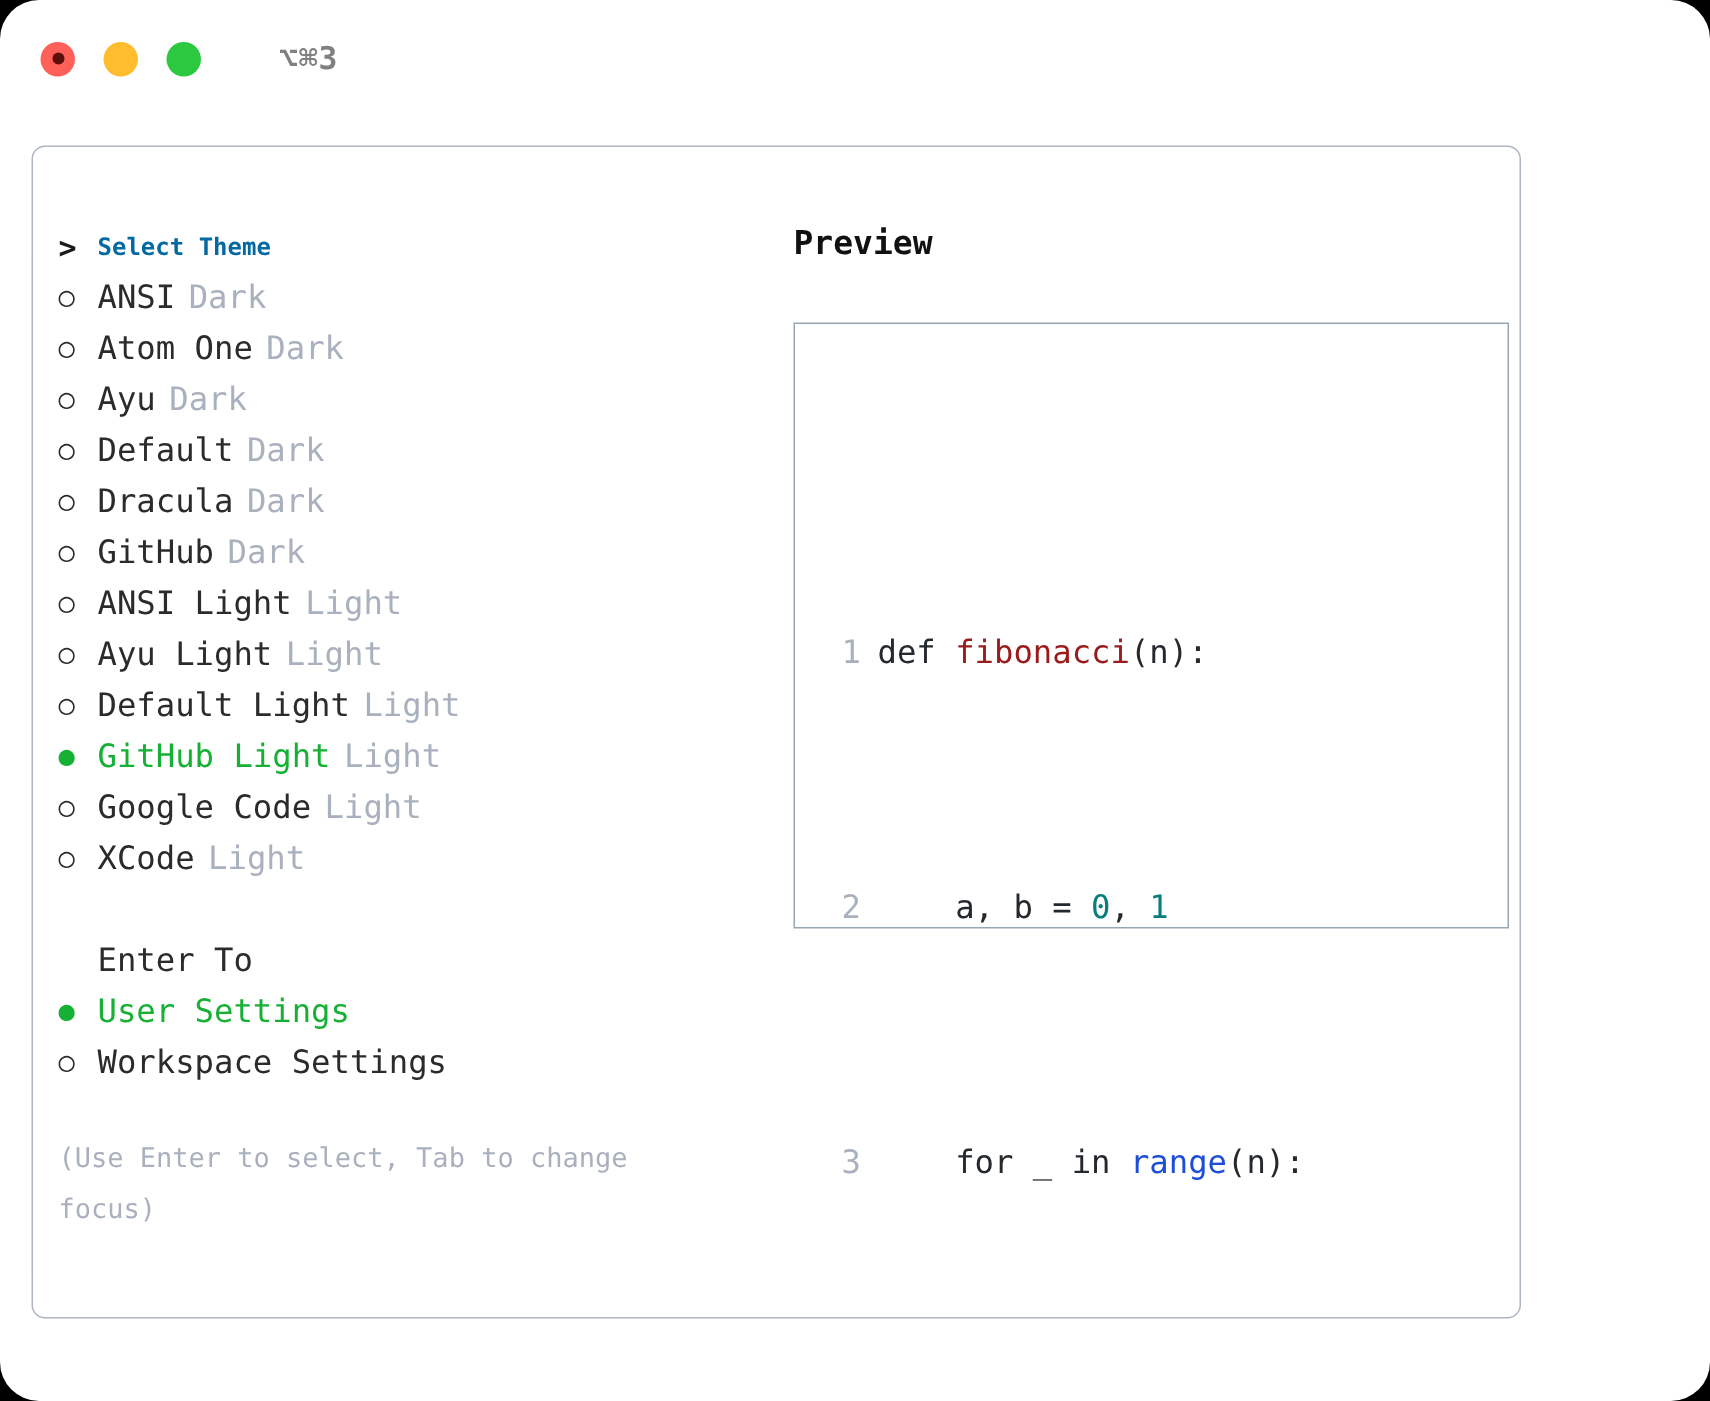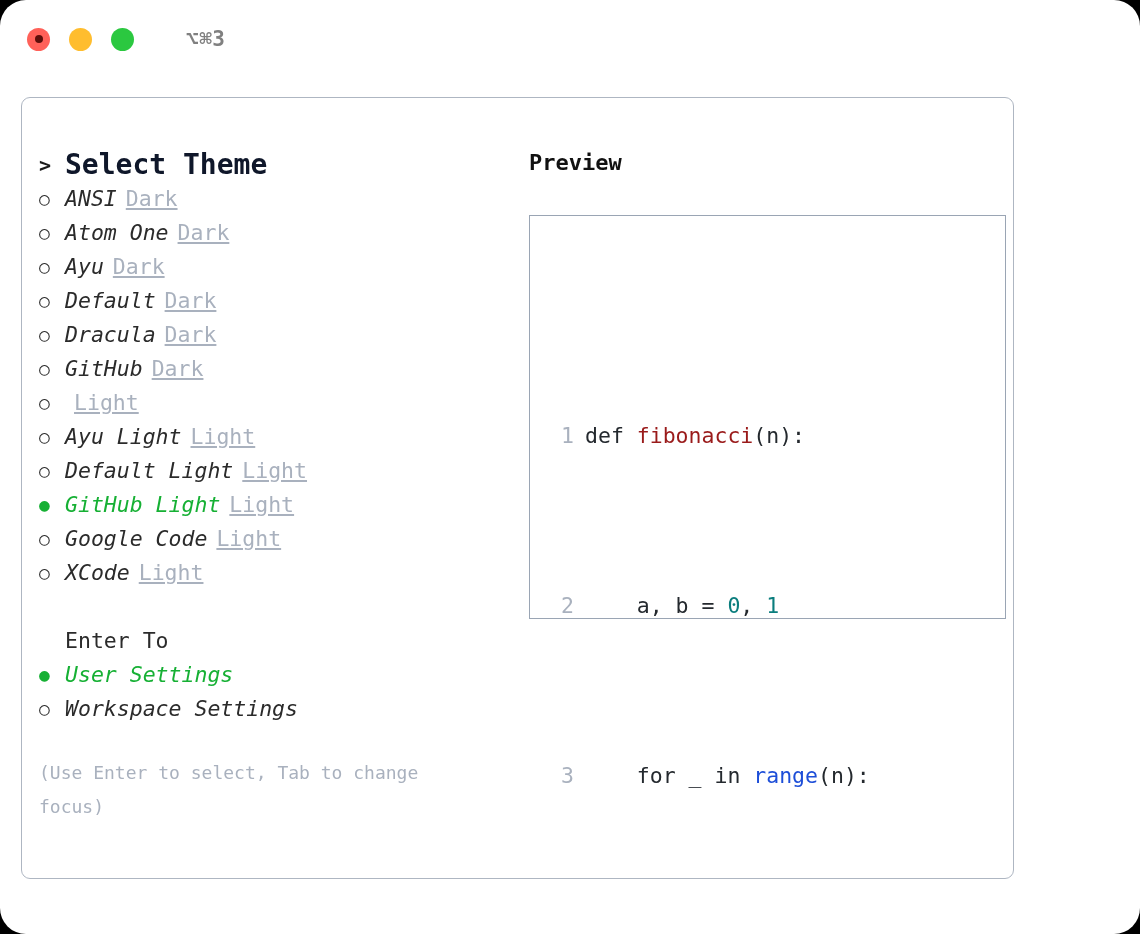--- a/index.html
+++ b/index.html
@@ -112,24 +112,24 @@
     font-size: 20px;
   }
 
   .marker-caret {
     font-weight: bold;
     color: #1a1a1a;
   }
   .marker-off { color: #2b2b2b; font-size: 18px; }
   .marker-on  { color: #16b034; font-size: 18px; }
 
-  .label       { color: #2b2b2b; font-style: italic; }
+  .label       { color: #2b2b2b; }
   .label-sel   { color: #16b034; }
-  .variant     { color: #a9b1be; margin-left: 9px; text-decoration: underline; }
-  .header-text { font-weight: bold; color: #0f172a; font-size: 28px; }
+  .variant     { color: #a9b1be; margin-left: 9px; }
+  .header-text { font-weight: bold; color: #0369a1; font-size: 16px; }
   .section-head{ color: #2b2b2b; }
 
   .spacer-row { height: 34px; }
 
   .hint {
     margin-top: 30px;
     font-size: 18px;
     line-height: 34px;
     color: #a9b1be;
     width: 405px;
@@ -246,20 +246,21 @@
         </div>
 
         <div class="row">
           <span class="marker marker-off">○</span>
           <span class="label">GitHub</span>
           <span class="variant">Dark</span>
         </div>
 
         <div class="row">
           <span class="marker marker-off">○</span>
+          <span class="label">ANSI Light</span>
           <span class="variant">Light</span>
         </div>
 
         <div class="row">
           <span class="marker marker-off">○</span>
           <span class="label">Ayu Light</span>
           <span class="variant">Light</span>
         </div>
 
         <div class="row">

